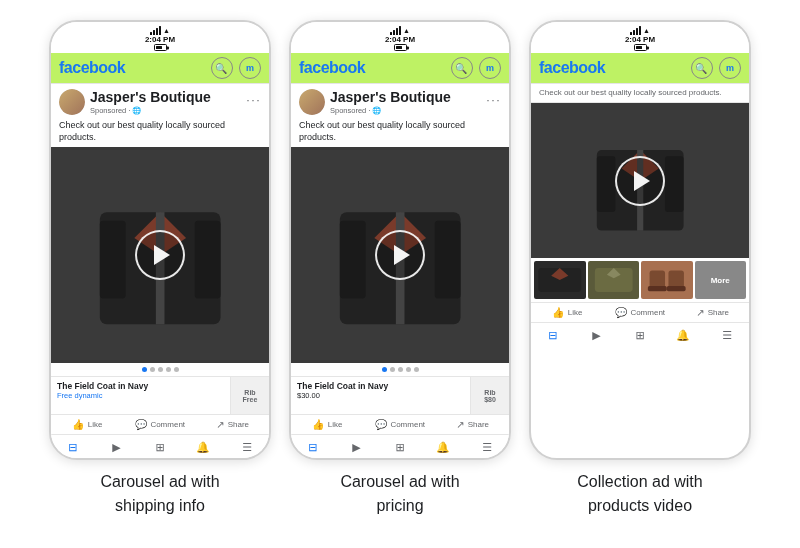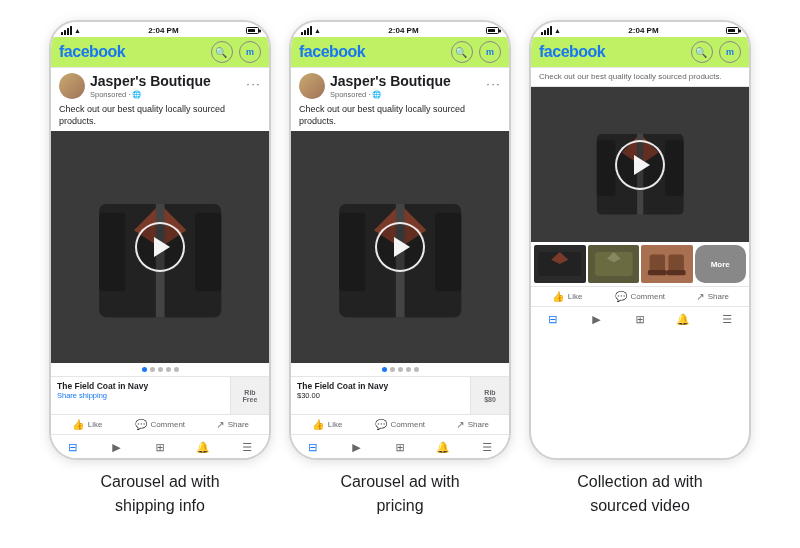--- a/index.html
+++ b/index.html
@@ -47,20 +47,21 @@
     .status-bar {
       background: #fff;
       display: flex;
       justify-content: space-between;
       align-items: center;
       padding: 4px 10px 2px;
       font-size: 8px;
       font-weight: 600;
       color: #111;
       flex-shrink: 0;
+      flex-direction: column;
     }
     .status-left { display: flex; align-items: center; gap: 2px; }
     .status-right { display: flex; align-items: center; gap: 2px; }
     .signal-bars { display: flex; align-items: flex-end; gap: 1px; }
     .signal-bar { width: 2px; background: #111; border-radius: 0.5px; }
     .battery-icon {
       width: 13px; height: 7px;
       border: 1px solid #111;
       border-radius: 1.5px;
       position: relative;
@@ -290,21 +291,21 @@
       height: 38px;
       border-radius: 2px;
       overflow: hidden;
       position: relative;
     }
     .grid-more {
       position: relative;
       flex: 1;
       height: 38px;
       background: #888;
-      border-radius: 10px;
+      border-radius: 2px;
       display: flex; align-items: center; justify-content: center;
       color: #fff;
       font-size: 8px;
       font-weight: 600;
     }
 
     
     .jacket-body { fill: #222; }
     .jacket-collar { fill: #7a3a2a; }
   </style>
@@ -379,21 +380,21 @@
         <div class="dot active"></div>
         <div class="dot"></div>
         <div class="dot"></div>
         <div class="dot"></div>
         <div class="dot"></div>
       </div>
 
       <div class="product-card">
         <div class="product-info">
           <div class="product-name">The Field Coat in Navy</div>
-          <div class="product-sub">Share shipping</div>
+          <div class="product-sub">Free dynamic</div>
         </div>
         <div class="product-snippet">
           <div class="snippet-text">Rib</div>
           <div class="snippet-text">Free</div>
         </div>
       </div>
 
       <div class="action-bar">
         <div class="action-btn">
           <span class="action-icon">👍</span>
@@ -641,16 +642,16 @@
           </div>
         <div class="nav-item">
             <div class="nav-icon">🔔</div>
           </div>
         <div class="nav-item">
             <div class="nav-icon">☰</div>
           </div>
       </div>
     </div>
     <div class="caption" style="white-space:pre-line">Collection ad with
-sourced video</div>
+products video</div>
   </div>
 
 </div>
 
 </body></html>

